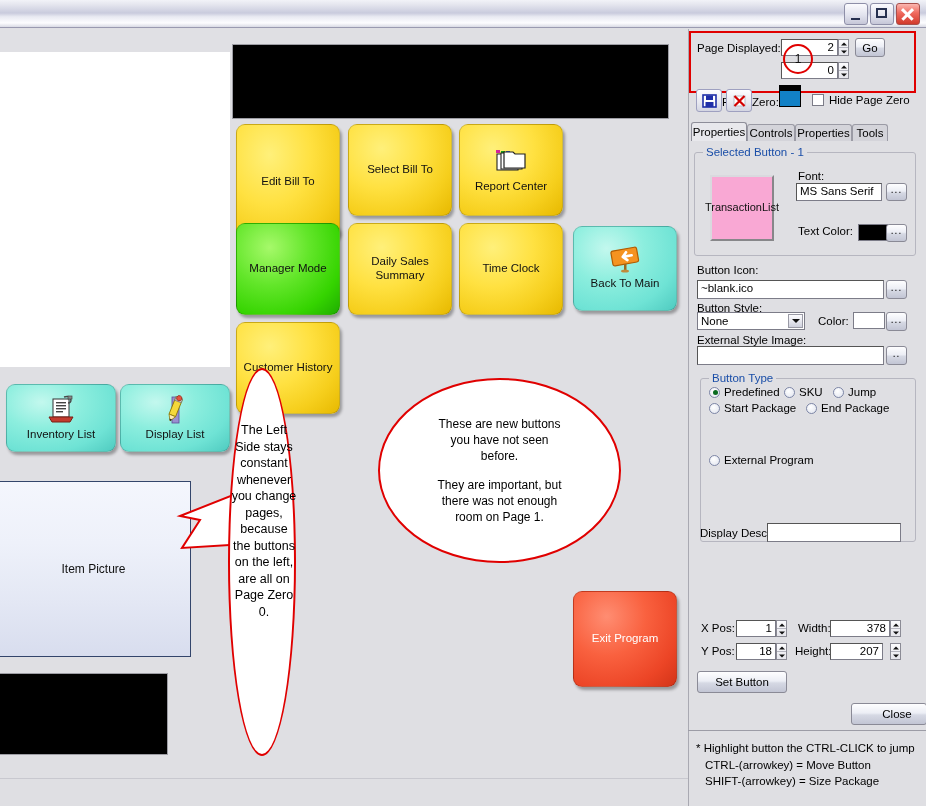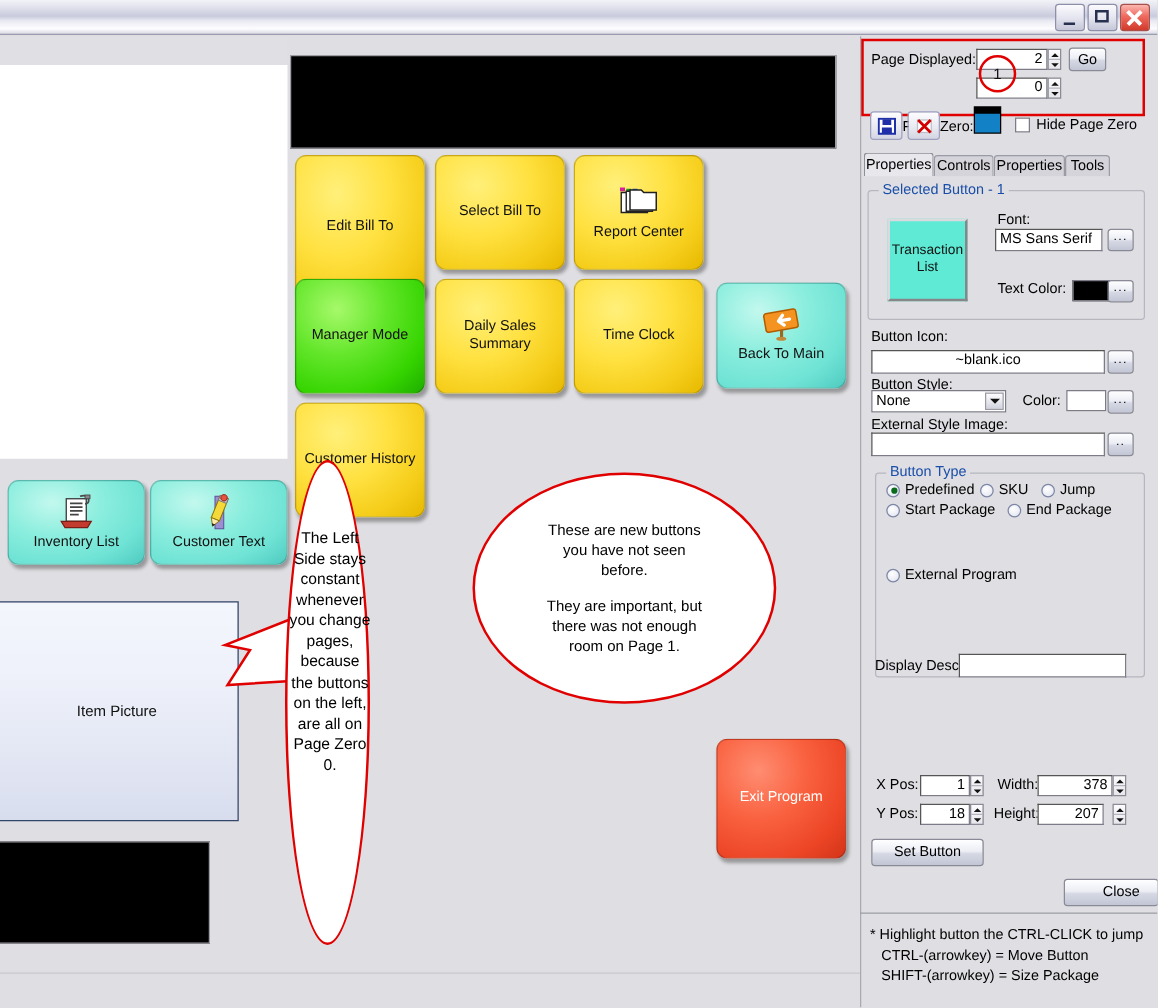--- a/index.html
+++ b/index.html
@@ -260,21 +260,21 @@
         <rect x="14" y="2" width="7" height="26" fill="#9a8fd0" stroke="#5b4f97" stroke-width="0.8"></rect>
         <g transform="rotate(22 17 15)">
           <rect x="13" y="2" width="7" height="19" fill="#f5d93a" stroke="#8a7400" stroke-width="0.8"></rect>
           <rect x="13" y="2" width="7" height="4" fill="#c9c9c9" stroke="#777" stroke-width="0.7"></rect>
           <circle cx="16.5" cy="2.5" r="2.6" fill="#e8523e" stroke="#8f2a1c" stroke-width="0.7"></circle>
           <path d="M13 21 L16.5 27 L20 21 Z" fill="#ffeab0" stroke="#8a7400" stroke-width="0.7"></path>
           <path d="M15 25 L16.5 27 L18 25 Z" fill="#222"></path>
         </g>
       </svg>
     </span>
-    <span class="lbl">Customer Text</span>
+    <span class="lbl">Display List</span>
   </div>
 
   <div class="posbtn c-yellow" style="left:236px;top:124px;width:104px;height:116px;">
     <span class="lbl">Edit Bill To</span>
   </div>
 
   <div class="posbtn c-yellow" style="left:348px;top:124px;width:104px;height:92px;">
     <span class="lbl">Select Bill To</span>
   </div>
 
@@ -388,34 +388,34 @@
   <div class="tabs">
     <div class="tab sel" style="left:0;width:56px;">Properties</div>
     <div class="tab" style="left:56px;width:48px;">Controls</div>
     <div class="tab" style="left:104px;width:57px;">Properties</div>
     <div class="tab" style="left:161px;width:36px;">Tools</div>
   </div>
 
   <div class="fieldset" style="left:694px;top:152px;width:222px;height:104px;">
     <span class="fstitle">Selected Button - 1</span>
   </div>
-  <div style="position:absolute;left:710px;top:175px;width:64px;height:66px;background:#5eead4;border:2px outset #d9d9de;box-sizing:border-box;display:flex;flex-direction:column;align-items:center;justify-content:center;font-size:11px;color:#111;line-height:1.25;">
+  <div style="position:absolute;left:710px;top:175px;width:64px;height:66px;background:#f9a8d4;border:2px outset #d9d9de;box-sizing:border-box;display:flex;align-items:center;justify-content:center;font-size:11px;color:#111;line-height:1.25;">
     <span>Transaction</span>
     <span>List</span>
   </div>
   <div class="lblr" style="position:absolute;left:798px;top:170px;">Font:</div>
   <div class="txtin" style="position:absolute;left:796px;top:183px;width:86px;height:18px;">MS Sans Serif</div>
   <div class="btn3d dots" style="position:absolute;left:886px;top:183px;width:21px;height:18px;">...</div>
 
   <div class="lblr" style="position:absolute;left:798px;top:225px;">Text Color:</div>
   <div style="position:absolute;left:858px;top:224px;width:30px;height:17px;background:#000;border:1px solid #7c7c88;box-sizing:border-box;"></div>
   <div class="btn3d dots" style="position:absolute;left:886px;top:224px;width:21px;height:18px;">...</div>
 
   <div class="lblr" style="position:absolute;left:697px;top:264px;">Button Icon:</div>
-  <div class="txtin" style="position:absolute;left:697px;top:280px;width:187px;height:19px;text-align:center;">~blank.ico</div>
+  <div class="txtin" style="position:absolute;left:697px;top:280px;width:187px;height:19px;">~blank.ico</div>
   <div class="btn3d dots" style="position:absolute;left:886px;top:280px;width:21px;height:19px;">...</div>
 
   <div class="lblr" style="position:absolute;left:697px;top:302px;">Button Style:</div>
   <div class="sel-combo" style="position:absolute;left:697px;top:312px;width:108px;height:18px;">
     <span>None</span>
     <span class="arw"></span>
   </div>
   <div class="lblr" style="position:absolute;left:818px;top:315px;">Color:</div>
   <div style="position:absolute;left:853px;top:312px;width:32px;height:17px;background:#fff;border:1px solid #7c7c88;box-sizing:border-box;"></div>
   <div class="btn3d dots" style="position:absolute;left:886px;top:312px;width:21px;height:19px;">...</div>

